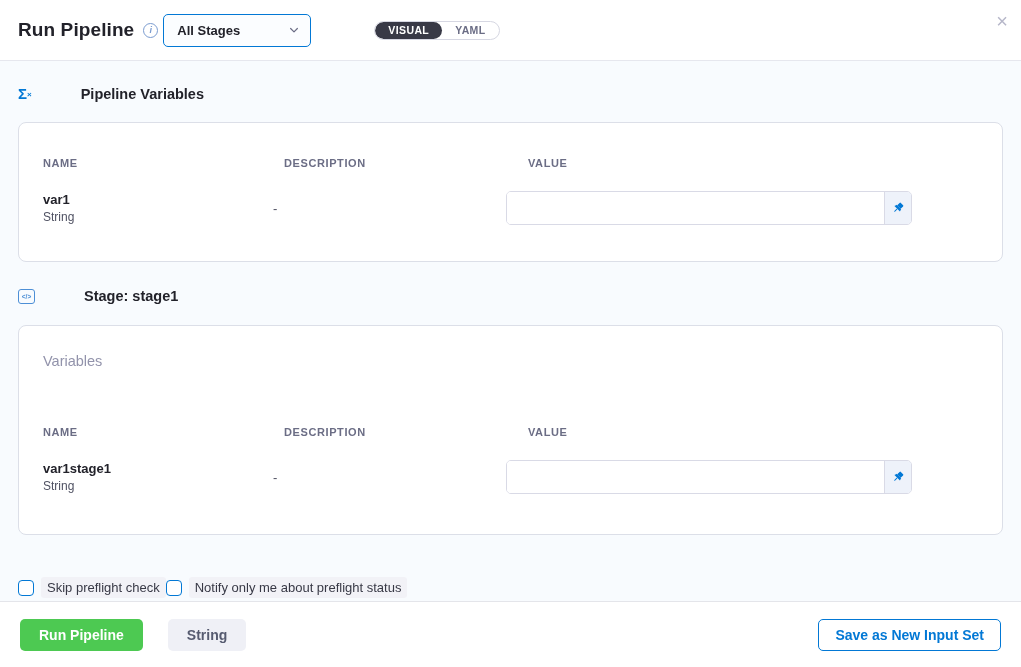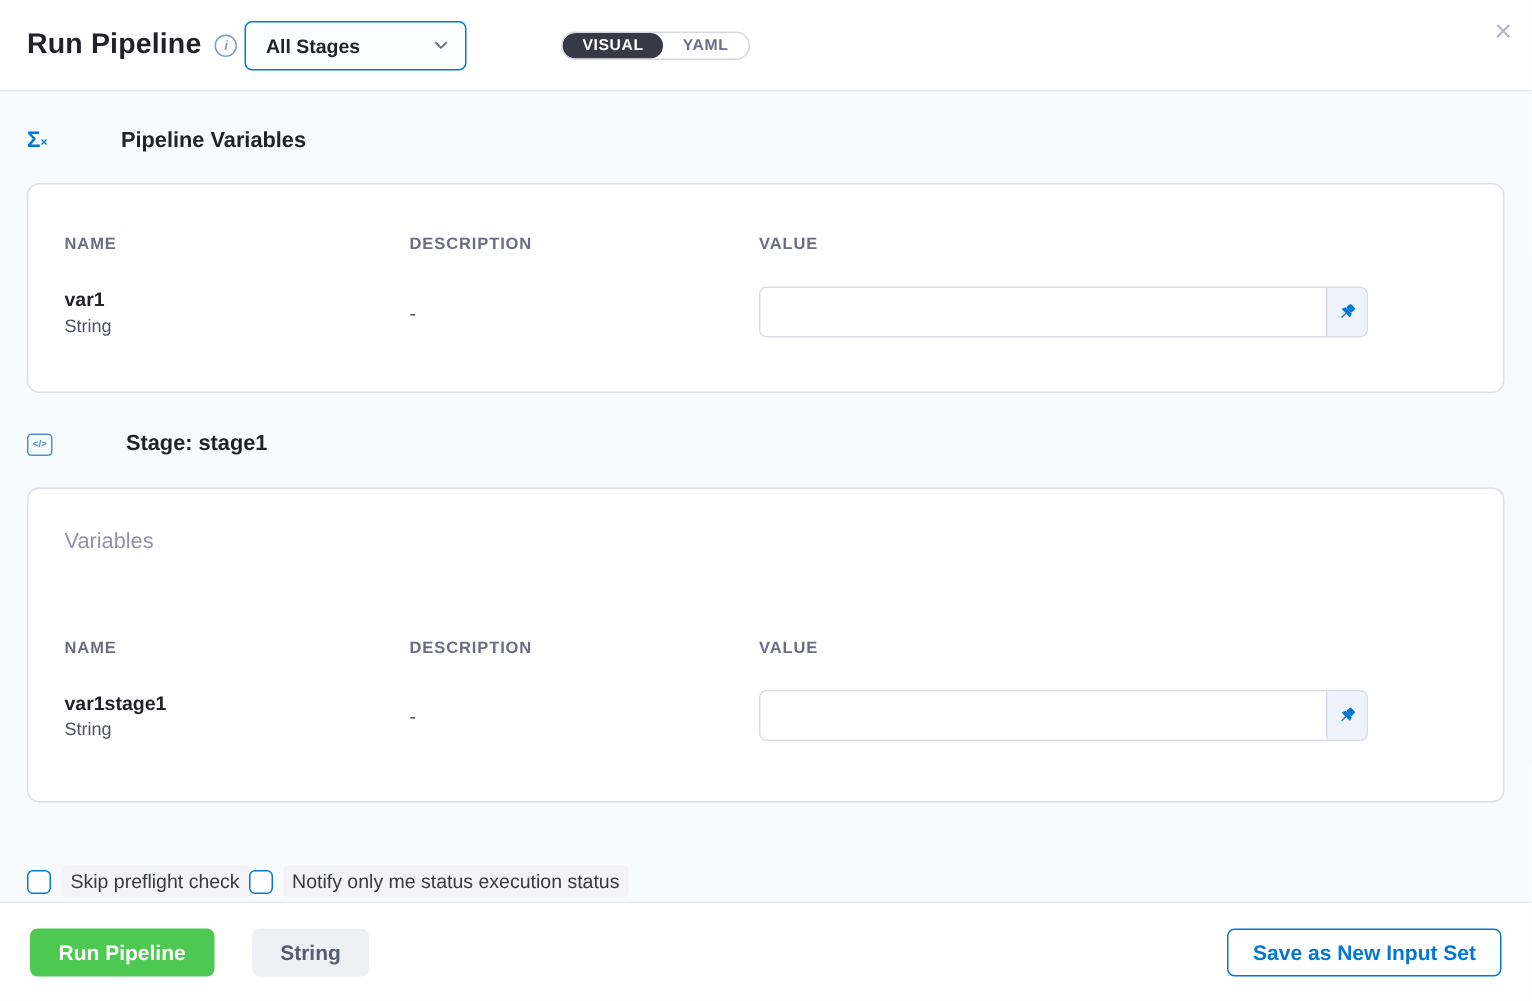--- a/index.html
+++ b/index.html
@@ -92,21 +92,21 @@
     background: #ffffff;
     border: 1px solid #dcdfe8;
     border-radius: 8px;
     margin-top: 20px;
     padding: 34px 24px 36px 24px;
   }
   .card-2 { margin-top: 21px; padding: 27px 24px 40px 24px; }
   .card-title { font-size: 14.5px; color: #9293ab; margin-bottom: 57px; }
 
   .var-grid { display: grid; grid-template-columns: 230px 233px 1fr; align-items: center; }
-  .table-head { align-items: start; }
+  .table-head { align-items: start; gap: 11px; }
   .col-header {
     font-size: 11px; font-weight: bold; letter-spacing: 0.6px;
     color: #6b6d85;
   }
   .table-row { margin-top: 22px; }
   .var-name { font-size: 13px; font-weight: bold; color: #22222a; }
   .var-type { font-size: 12px; color: #4f5162; margin-top: 3px; }
   .var-desc { font-size: 13px; color: #4f5162; }
   .value-wrap {
     display: flex; width: 406px; height: 34px;
@@ -266,21 +266,21 @@
       </div>
     </div>
 
     <div class="options-row">
       <div class="option">
         <span class="checkbox"></span>
         <span class="option-label">Skip preflight check</span>
       </div>
       <div class="option">
         <span class="checkbox"></span>
-        <span class="option-label">Notify only me status execution status</span>
+        <span class="option-label">Notify only me about preflight status</span>
       </div>
     </div>
 
   </div>
 
   <div class="footer">
     <button class="btn btn-run">Run Pipeline</button>
     <button class="btn btn-cancel">String</button>
     <button class="btn btn-save">Save as New Input Set</button>
   </div>

